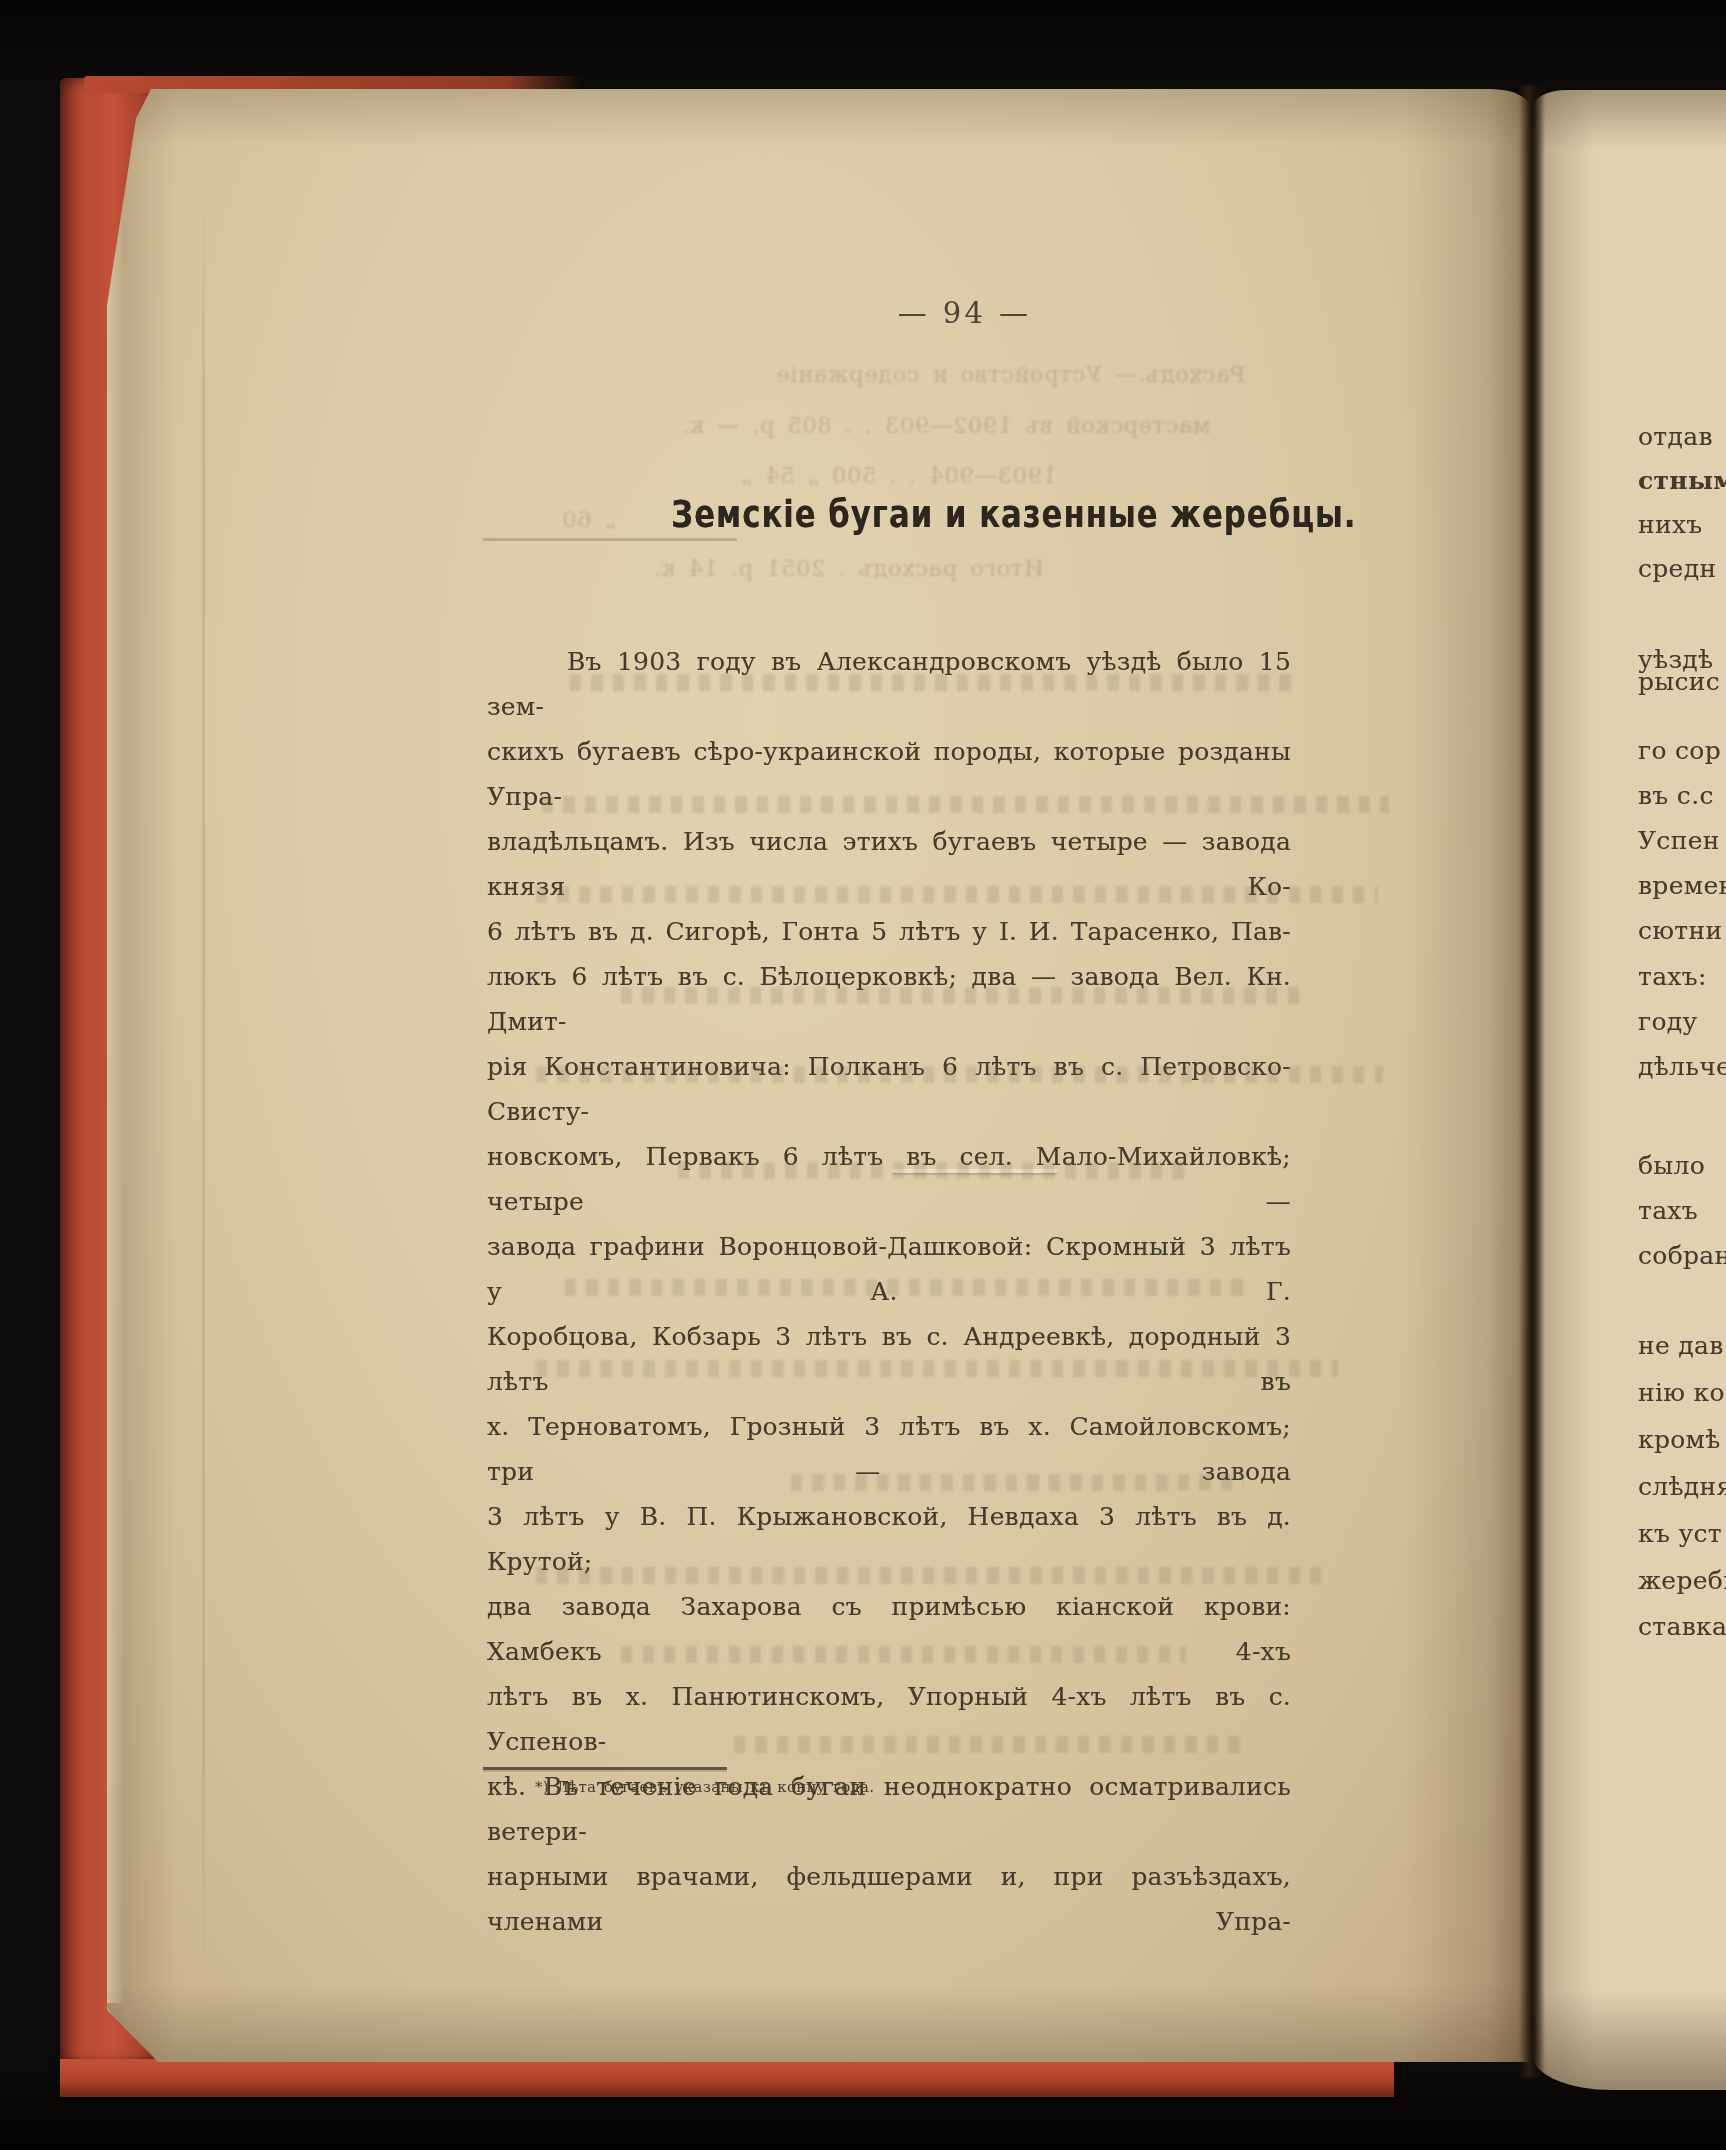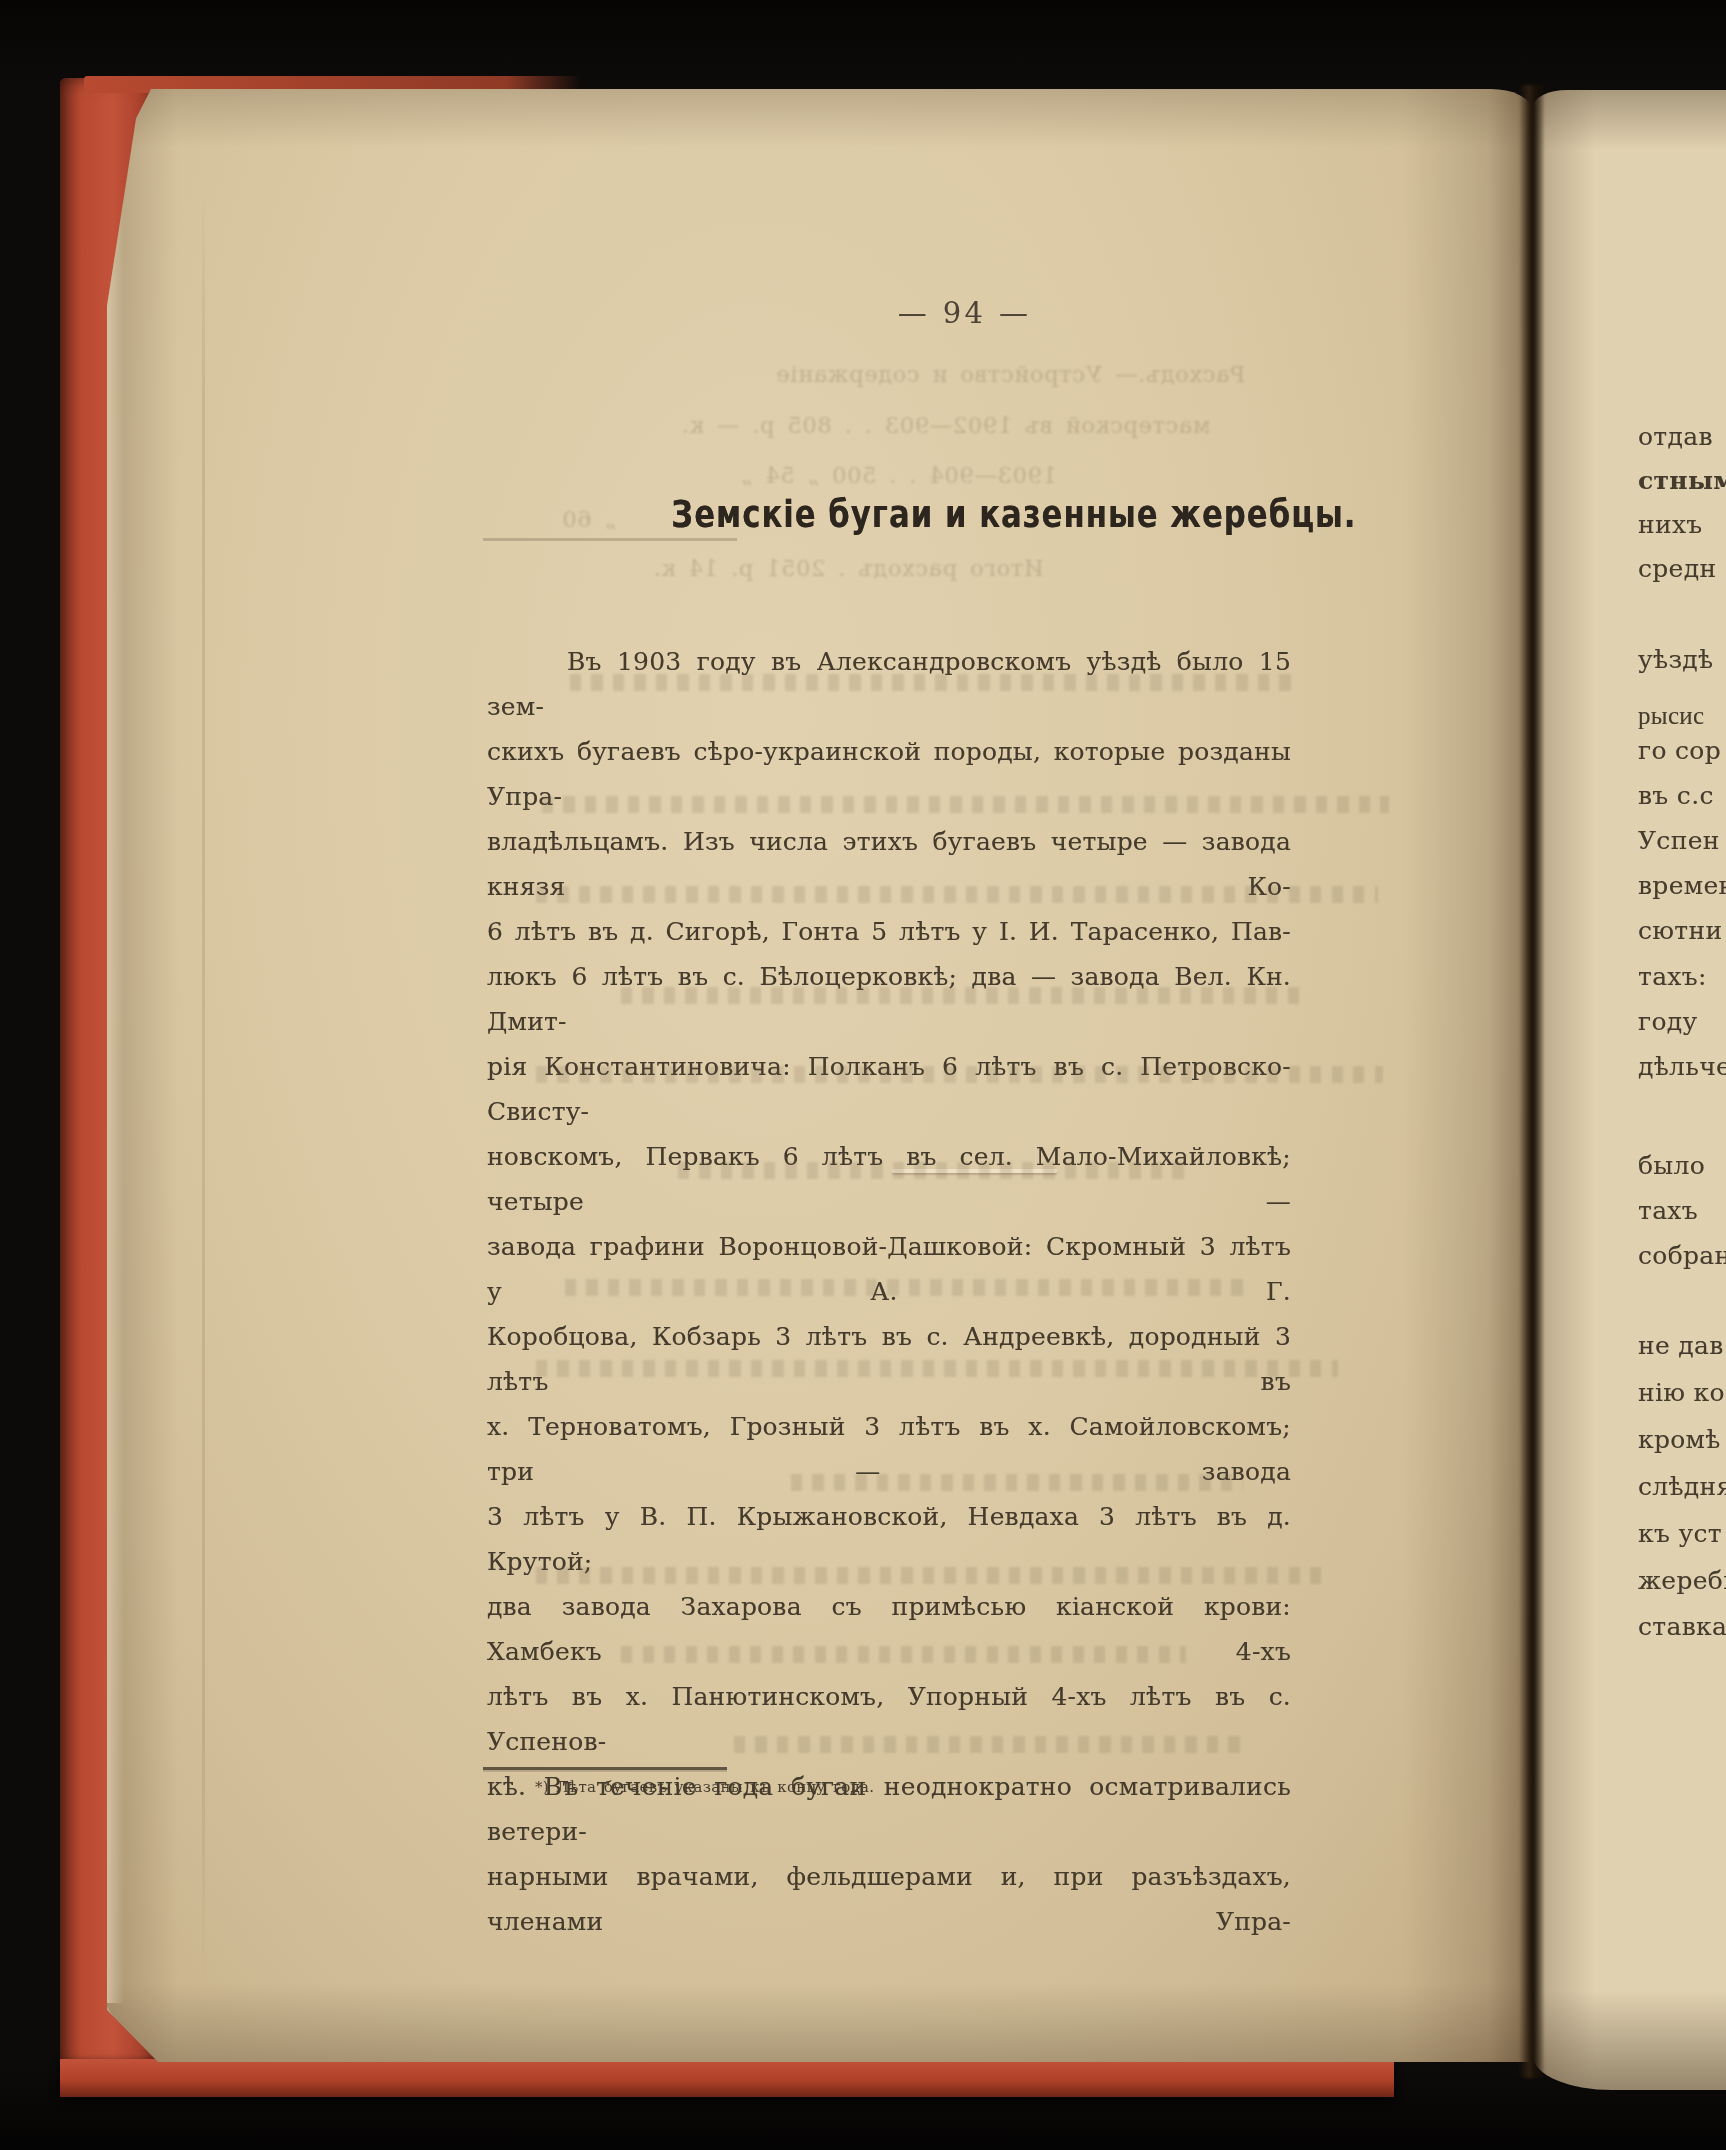--- a/index.html
+++ b/index.html
@@ -197,21 +197,21 @@
     <div class="dog-ear"></div>
   </div>
 
   <div class="right-page">
     <div class="rp-frags">
         <div class="rfrag" style="top: 332px;">отдав</div>
         <div class="rfrag" style="top: 376px; font-weight: bold;">стным</div>
         <div class="rfrag" style="top: 420px;">нихъ</div>
         <div class="rfrag" style="top: 464px;">средн</div>
         <div class="rfrag" style="top: 555px;">уѣздѣ</div>
-        <div class="rfrag" style="top: 612px; font-family: Liberation Serif, serif;">рысис</div>
+        <div class="rfrag" style="top: 577px;">рысис</div>
         <div class="rfrag" style="top: 646px;">го сор</div>
         <div class="rfrag" style="top: 691px;">въ с.с</div>
         <div class="rfrag" style="top: 736px;">Успен</div>
         <div class="rfrag" style="top: 781px;">времен</div>
         <div class="rfrag" style="top: 826px;">сютни</div>
         <div class="rfrag" style="top: 872px;">тахъ:</div>
         <div class="rfrag" style="top: 917px;">году</div>
         <div class="rfrag" style="top: 962px;">дѣльче</div>
         <div class="rfrag" style="top: 1061px;">было</div>
         <div class="rfrag" style="top: 1106px;">тахъ</div>

